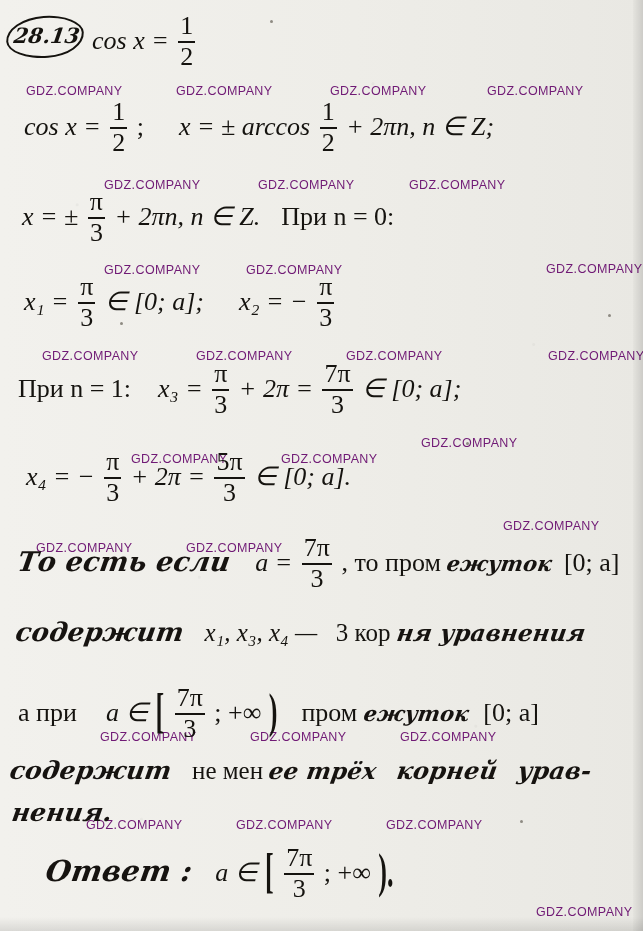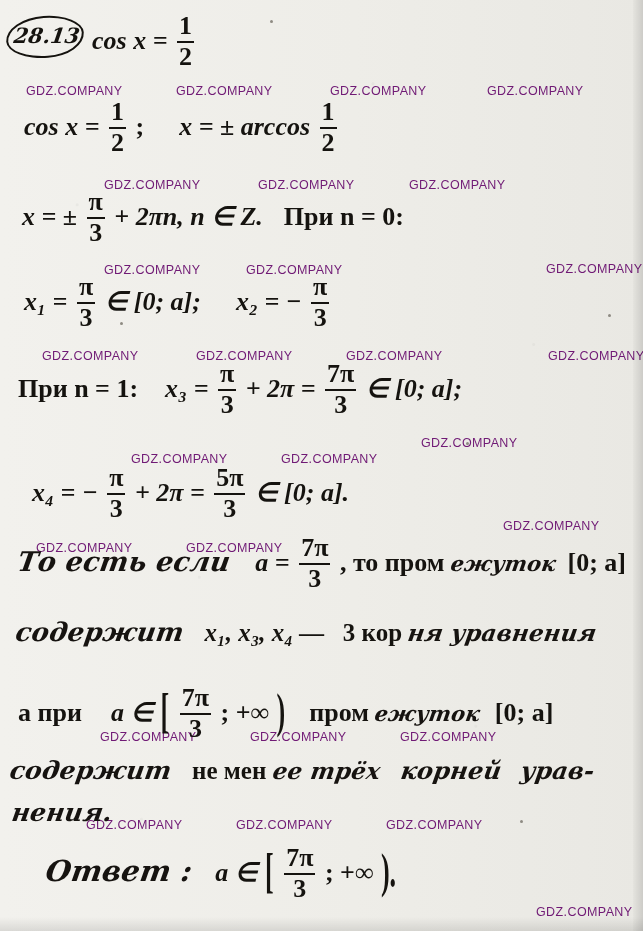--- a/index.html
+++ b/index.html
@@ -27,21 +27,21 @@
     background:linear-gradient(90deg, rgba(0,0,0,0.02), rgba(0,0,0,0.12));
   }
   .edge-bottom {
     position:absolute; left:0; bottom:0; width:100%; height:14px;
     background:linear-gradient(180deg, rgba(0,0,0,0.00), rgba(0,0,0,0.10));
   }
   .content { position:absolute; inset:0; }
 
   
   .line { position:absolute; white-space:nowrap; color:#15130f; }
-  .m { font-family:"Liberation Serif", serif; font-weight:700; }
+  .m { font-family:"Liberation Serif", serif; font-weight:400; }
   .it { font-style:italic; }
   .frac {
     display:inline-flex; flex-direction:column; align-items:center;
     vertical-align:middle; margin:0 3px; position:relative; top:-1px;
   }
   .frac .num { line-height:1.02; padding:0 2px; }
   .frac .den { line-height:1.02; padding:0 2px; }
   .frac .bar {
     width:100%; min-width:14px; height:2.5px; background:#15130f;
     margin:1px 0;
@@ -168,20 +168,21 @@
       <span class="den">2</span>
     </span>
     <span>;</span>
     <span style="display:inline-block;width:22px;"></span>
     <span class="it">x = ± arccos</span>
     <span class="frac">
       <span class="num">1</span>
       <span class="bar"></span>
       <span class="den">2</span>
     </span>
+    <span class="it">+ 2πn, n ∈ Z;</span>
   </div>
 
   <div class="line m" style="left:22px; top:190px; font-size:26px;">
     <span class="it">x = ±</span>
     <span class="frac">
       <span class="num">π</span>
       <span class="bar"></span>
       <span class="den">3</span>
     </span>
     <span class="it">+ 2πn, n ∈ Z.</span>
@@ -217,21 +218,21 @@
     </span>
     <span class="it">+ 2π =</span>
     <span class="frac">
       <span class="num">7π</span>
       <span class="bar"></span>
       <span class="den">3</span>
     </span>
     <span class="it">∈ [0; a];</span>
   </div>
 
-  <div class="line m" style="left:32px; top:450px; font-size:26px;margin-top:16px;">
+  <div class="line m" style="left:26px; top:450px; font-size:26px;">
     <span class="it">x₄ = −</span>
     <span class="frac">
       <span class="num">π</span>
       <span class="bar"></span>
       <span class="den">3</span>
     </span>
     <span class="it">+ 2π =</span>
     <span class="frac">
       <span class="num">5π</span>
       <span class="bar"></span>

